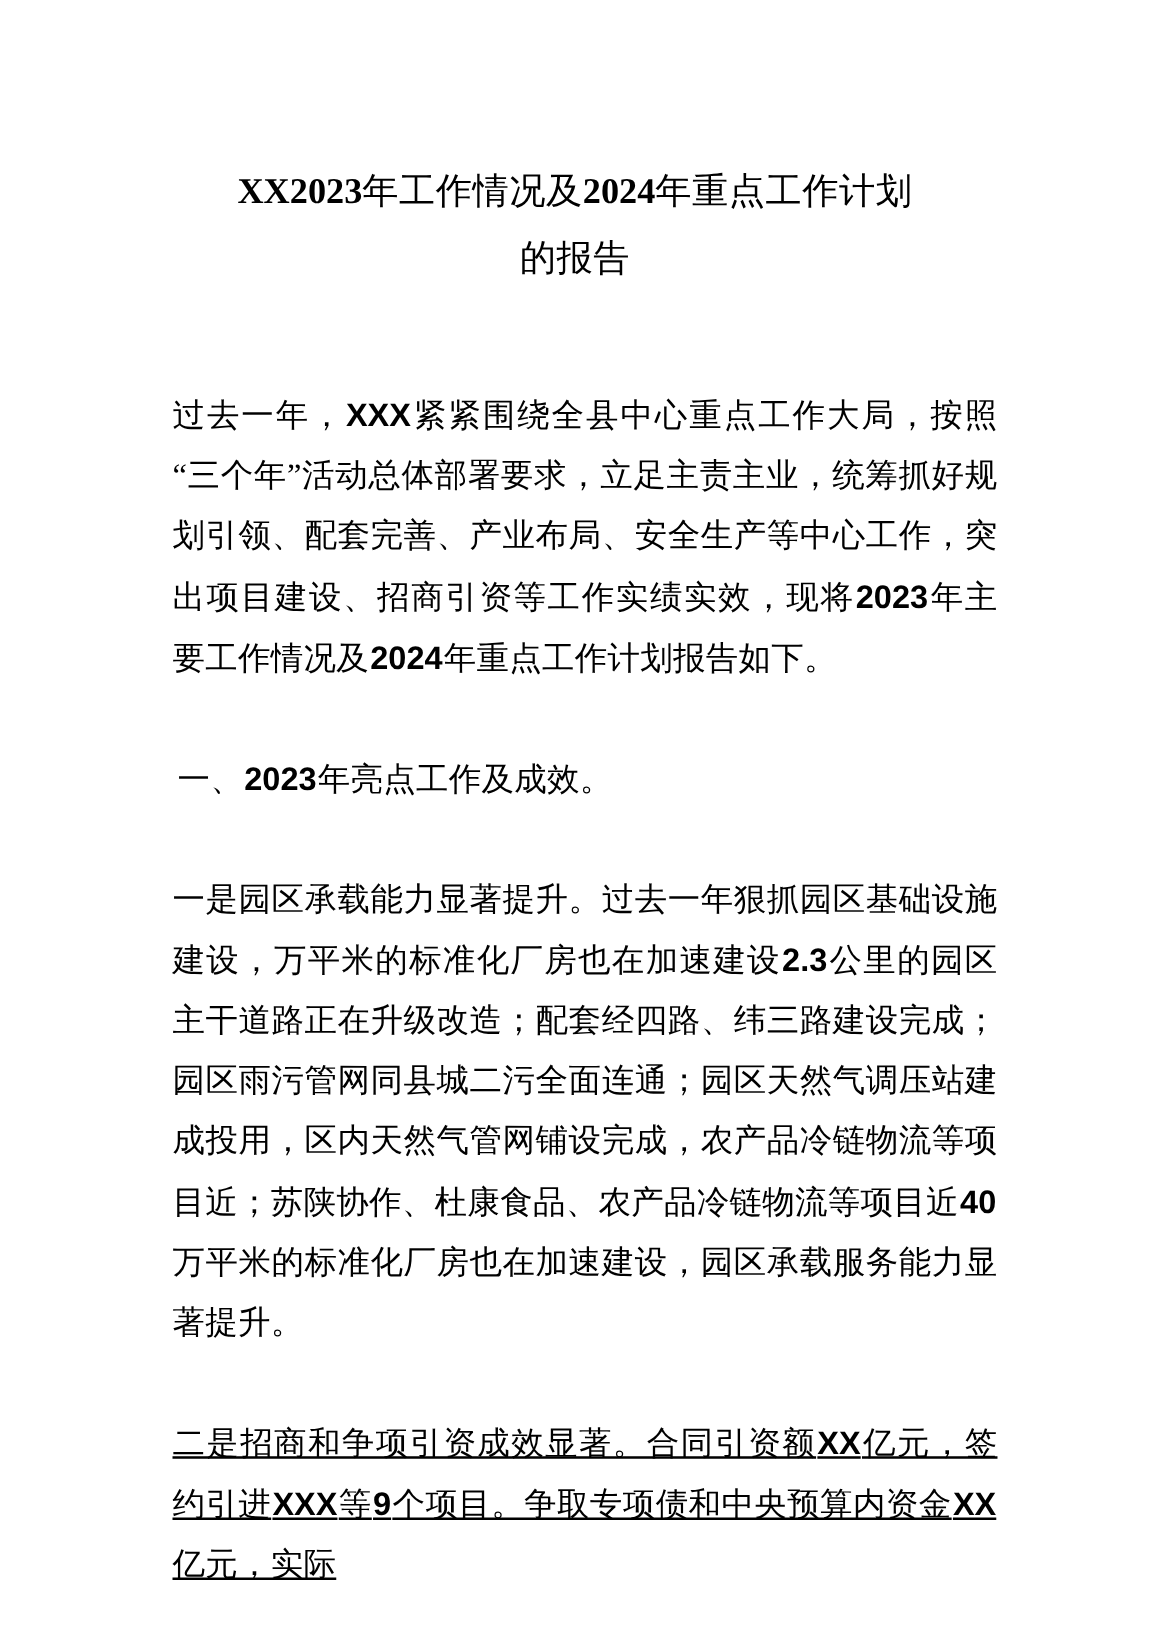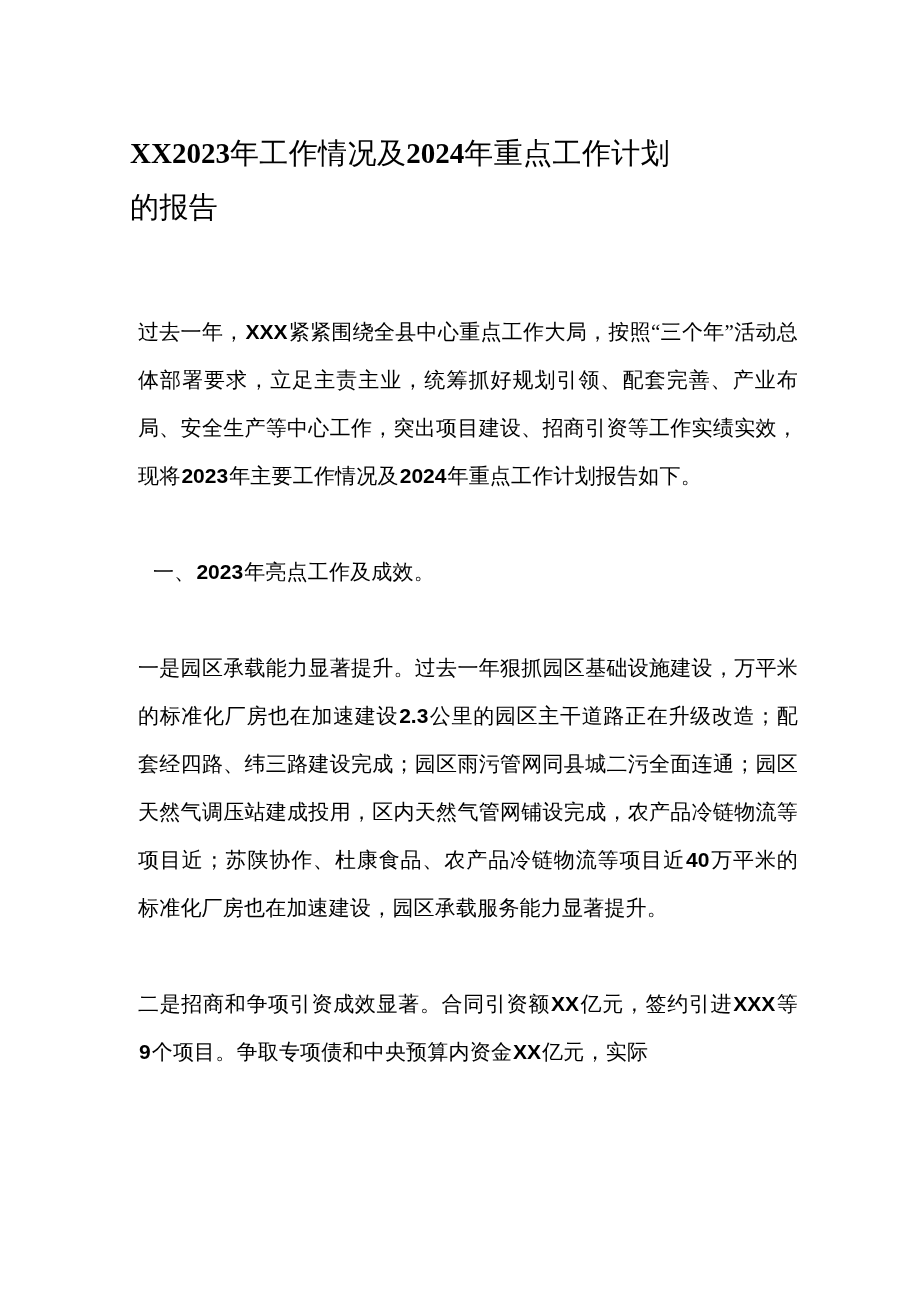--- a/index.html
+++ b/index.html
@@ -25,21 +25,21 @@
     background: #ffffff;
   }
 
   .doc-title {
     margin: 0;
     padding: 0;
     position: absolute;
     left: 130px;
     top: 126px;
     width: 660px;
-    text-align: left;
+    text-align: center;
     font-size: 29px;
     line-height: 54px;
     font-weight: 400;
     letter-spacing: 0.4px;
     font-family: "Liberation Serif", "DejaVu Serif", serif;
   }
   .doc-title .lat {
     font-weight: 700;
     letter-spacing: 0px;
   }
@@ -47,43 +47,44 @@
   .body-block {
     position: absolute;
     left: 138px;
     top: 308px;
     width: 660px;
   }
 
   p.para {
     margin: 0 0 48px 0;
     padding: 0;
-    font-size: 21px;
+    font-size: 26px;
     line-height: 48px;
     text-align: justify;
     text-justify: inter-ideograph;
     letter-spacing: 0.2px;
     font-weight: 400;
     font-family: "Liberation Serif", "DejaVu Serif", serif;
   }
   p.para:last-child {
     margin-bottom: 0;
+    text-decoration: underline;
   }
 
   
   .b {
     font-family: "Liberation Sans", "DejaVu Sans", sans-serif;
     font-weight: 700;
     letter-spacing: 0px;
     padding: 0 1px;
   }
 
   
   p.heading {
-    margin: 0 0 48px 15px;
+    margin: 0 0 48px 4px;
   }
 </style>
 </head>
 <body>
 
 <div class="page">
 
   <h1 class="doc-title">
     <span><span class="lat">XX2023</span><span>年工作情况及</span><span class="lat">2024</span><span>年重点工作计划</span></span><br>
     <span>的报告</span>

